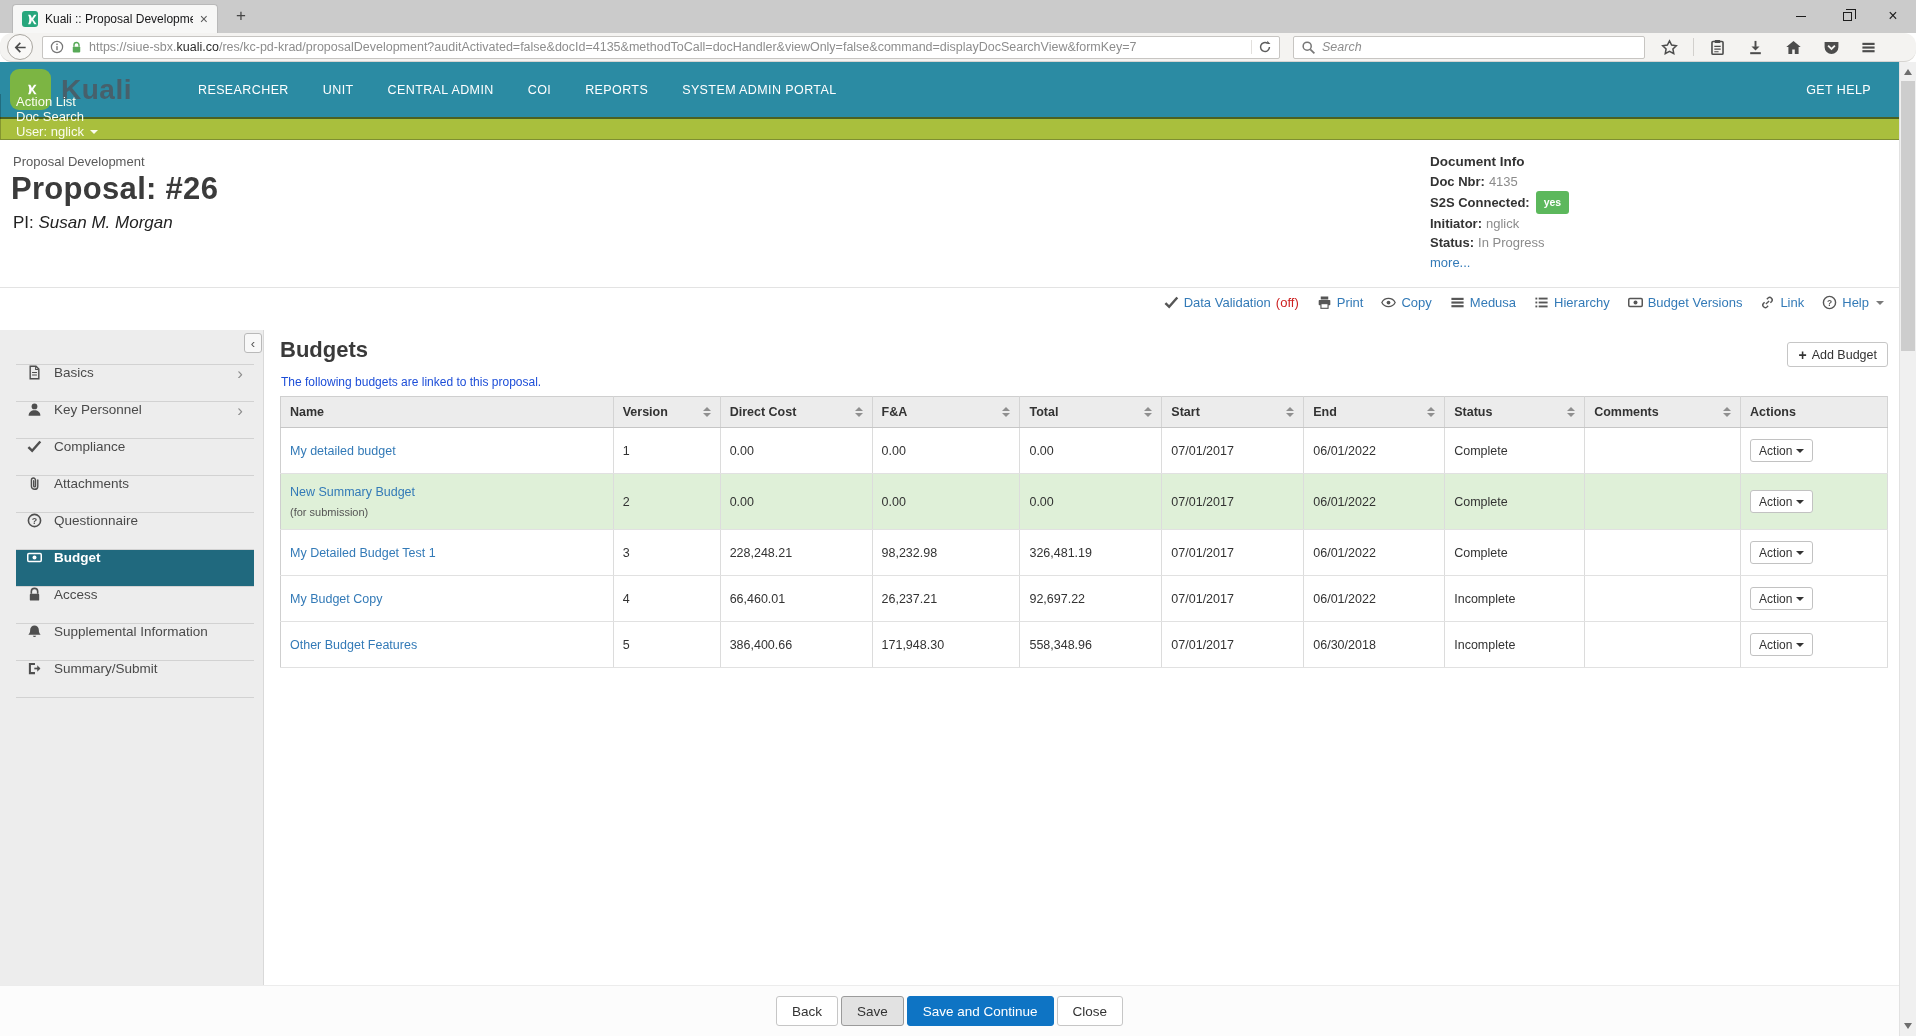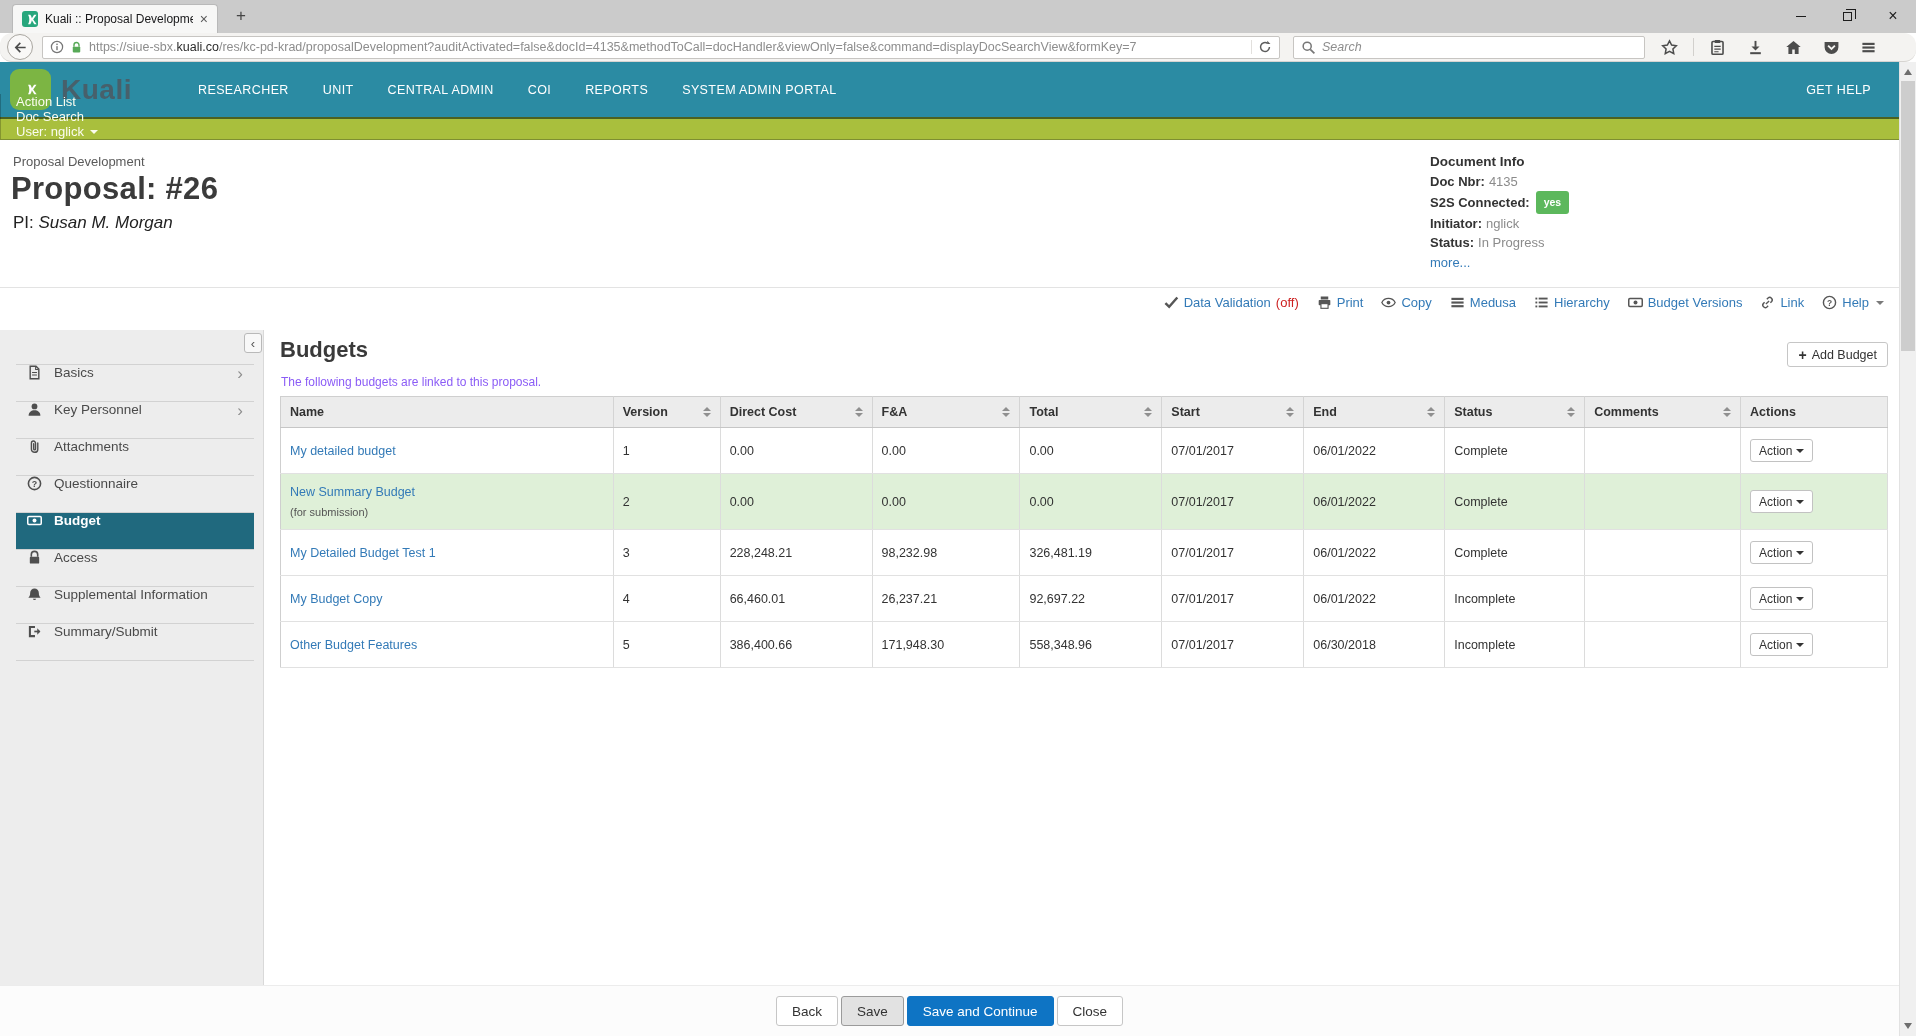--- a/index.html
+++ b/index.html
@@ -105,21 +105,21 @@
   .side-item.selected { background:var(--selected); color:#fff; font-weight:bold; }
   .side-item.selected .icn { color:#fff; }
 
   
   .main { position:absolute; top:330px; left:265px; right:17px; height:655px; background:#fff; }
   .budgets-title { position:absolute; left:15px; top:7px; font-size:22px; font-weight:600; color:#3a3a3a; }
   .add-btn { position:absolute; right:11px; top:12px; height:25px; background:#fff; border:1px solid #c6c6c6;
              border-radius:3px; display:flex; align-items:center; gap:5px; padding:0 10px;
              font-size:12.5px; color:#333; cursor:pointer; }
   .add-plus { font-weight:bold; font-size:14px; line-height:1; }
-  .subtitle { position:absolute; left:16px; top:45px; font-size:12px; color:#8b5cf6; }
+  .subtitle { position:absolute; left:16px; top:45px; font-size:12px; color:#1d4ed8; }
 
   .budget-table { position:absolute; left:15px; top:66px; width:1608px; border-collapse:collapse;
                   border:1px solid #cfcfcf; font-size:12.5px; color:#333; }
   .budget-table th { background:#ececec; font-weight:bold; text-align:left; padding:8px 9px;
                      border-right:1px solid #d4d4d4; border-bottom:1px solid #c6c6c6; }
   .th-flex { display:flex; align-items:center; justify-content:space-between; }
   .sort { display:inline-flex; flex-direction:column; gap:2px; margin-left:6px; }
   .sort i { display:block; width:0; height:0; border-left:4px solid transparent; border-right:4px solid transparent; }
   .sort .up { border-bottom:4.5px solid #8f8f8f; }
   .sort .down { border-top:4.5px solid #8f8f8f; }
@@ -410,20 +410,28 @@
       </div>
       <div class="side-item">
         <span class="icn">
           <svg width="15" height="15" viewBox="0 0 16 16" fill="currentColor">
             <circle cx="8" cy="4.7" r="3.1"></circle>
             <path d="M1.7 14.6c0-3.5 2.9-5.7 6.3-5.7s6.3 2.2 6.3 5.7z"></path>
           </svg>
         </span>
         <span>Key Personnel</span>
         <span class="chev">›</span>
+      </div>
+      <div class="side-item">
+        <span class="icn">
+          <svg width="15" height="15" viewBox="0 0 16 16" fill="currentColor">
+            <path d="M1.5 8.6l4 4L14.2 2.6" fill="none" stroke="currentColor" stroke-width="2.6"></path>
+          </svg>
+        </span>
+        <span>Compliance</span>
       </div>
       <div class="side-item">
         <span class="icn">
           <svg width="15" height="15" viewBox="0 0 16 16" fill="currentColor">
             <path d="M11.5 4.2v6.6a3.4 3.4 0 0 1-6.8 0V4.4a2.2 2.2 0 0 1 4.4 0v6.2a1 1 0 0 1-2 0V5" fill="none" stroke="currentColor" stroke-width="1.5" stroke-linecap="round"></path>
           </svg>
         </span>
         <span>Attachments</span>
       </div>
       <div class="side-item">

